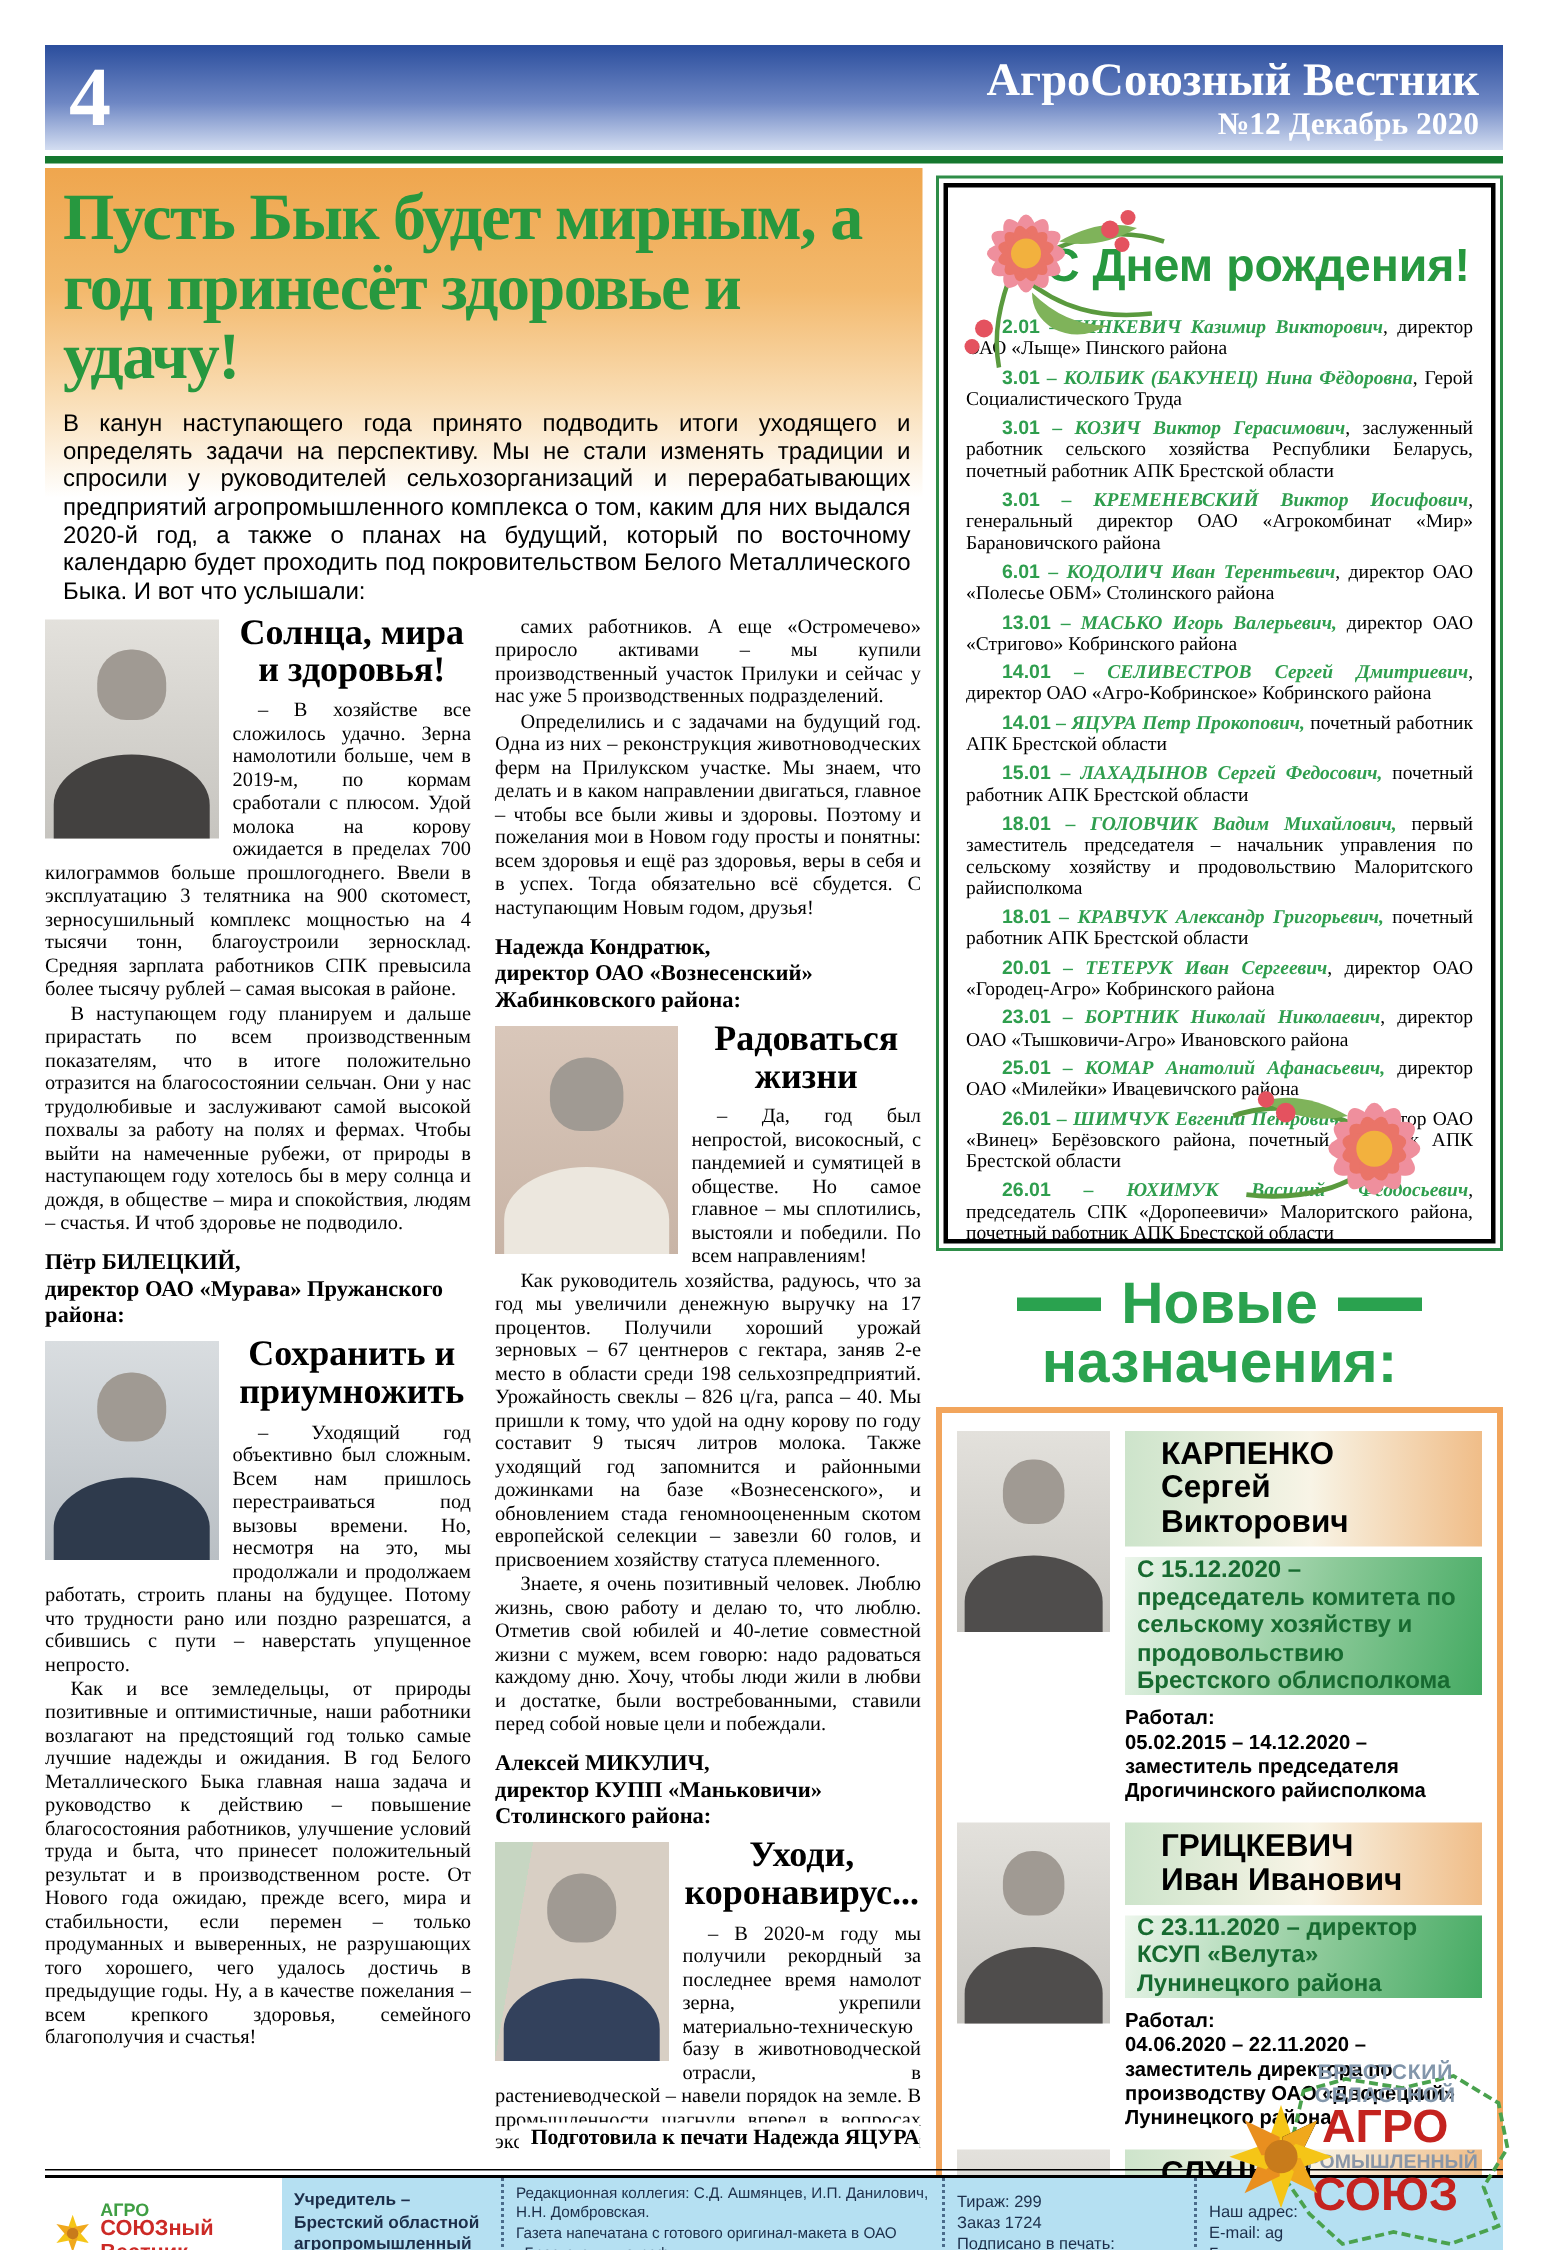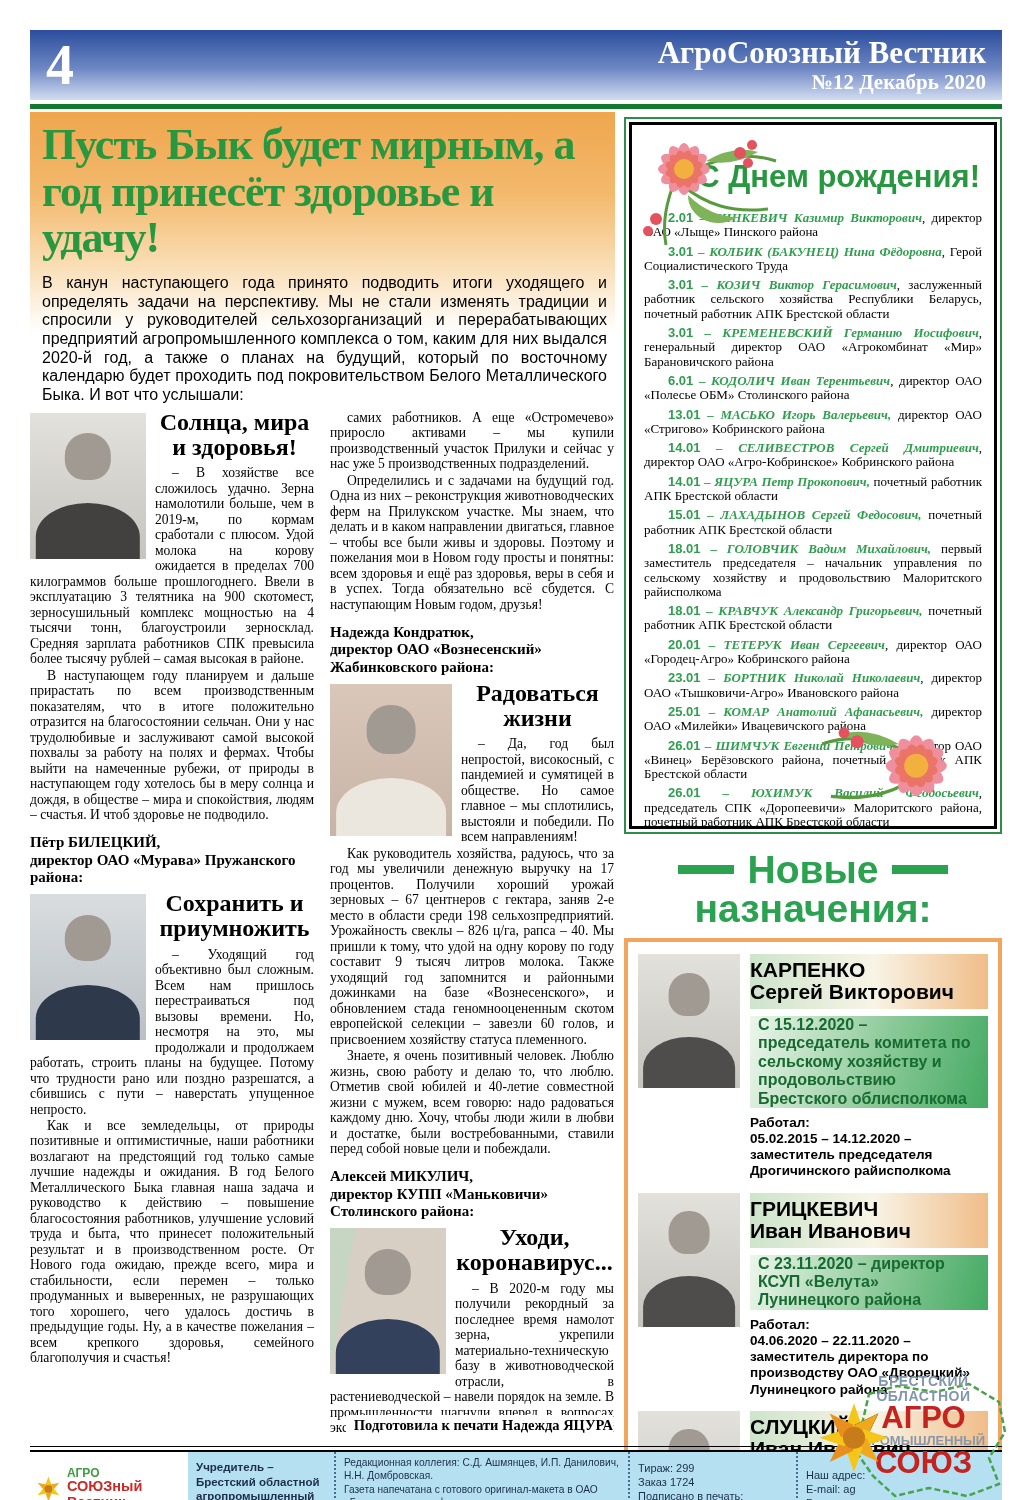--- a/index.html
+++ b/index.html
@@ -63,21 +63,21 @@
          font-family:"Liberation Sans",sans-serif;font-weight:bold;font-size:39px;line-height:1.0;}
   .ah-l1{display:flex;align-items:center;justify-content:center;gap:14px;}
   .hbar{width:56px;height:9px;background:#2aa24f;}
   .app-box{border:4px solid #f2a55c;padding:12px 10px;display:flex;flex-direction:column;gap:13px;
          background:#fff;}
   .app{display:flex;gap:10px;}
   .app-photo{float:none;width:102px;height:134px;flex:none;margin:0;}
   .app-info{flex:1;min-width:0;}
   .app-name{background:linear-gradient(90deg,#cde4cb 0%,#f8f4e6 52%,#f0bd88 100%);
          font-family:"Liberation Sans",sans-serif;font-weight:bold;font-size:21px;line-height:1.07;
-         padding:5px 0;}
+         padding:5px 24px;}
   .app-post{margin-top:7px;background:linear-gradient(105deg,#edf6ec 0%,#8bc998 55%,#44aa62 100%);
          color:#176a30;font-family:"Liberation Sans",sans-serif;font-weight:bold;font-size:16px;
          line-height:1.15;padding:0 8px;}
   .app-hist{margin-top:7px;font-family:"Liberation Sans",sans-serif;font-weight:bold;
          font-size:13.5px;line-height:1.2;}
   .blk{display:block;}
 
   
   .union{position:absolute;right:16px;top:1374px;width:185px;z-index:6;text-align:center;
          font-family:"Liberation Sans",sans-serif;line-height:1;}
@@ -233,21 +233,21 @@
         <div class="bday-title">С Днем рождения!</div>
 
         <div>
 
             <p class="bd-entry"><span class="bd-date">2.01</span> <span class="bd-name">– ЛИНКЕВИЧ Казимир Викторович</span><span>, директор ОАО «Лыще» Пинского района</span></p>
 
             <p class="bd-entry"><span class="bd-date">3.01</span> <span class="bd-name">– КОЛБИК (БАКУНЕЦ) Нина Фёдоровна</span><span>, Герой Социалистического Труда</span></p>
 
             <p class="bd-entry"><span class="bd-date">3.01</span> <span class="bd-name">– КОЗИЧ Виктор Герасимович</span><span>, заслуженный работник сельского хозяйства Республики Беларусь, почетный работник АПК Брестской области</span></p>
 
-            <p class="bd-entry"><span class="bd-date">3.01</span> <span class="bd-name">– КРЕМЕНЕВСКИЙ Германию Иосифович</span><span>, генеральный директор ОАО «Агрокомбинат «Мир» Барановичского района</span></p>
+            <p class="bd-entry"><span class="bd-date">3.01</span> <span class="bd-name">– КРЕМЕНЕВСКИЙ Виктор Иосифович</span><span>, генеральный директор ОАО «Агрокомбинат «Мир» Барановичского района</span></p>
 
             <p class="bd-entry"><span class="bd-date">6.01</span> <span class="bd-name">– КОДОЛИЧ Иван Терентьевич</span><span>, директор ОАО «Полесье ОБМ» Столинского района</span></p>
 
             <p class="bd-entry"><span class="bd-date">13.01</span> <span class="bd-name">– МАСЬКО Игорь Валерьевич,</span><span> директор ОАО «Стригово» Кобринского района</span></p>
 
             <p class="bd-entry"><span class="bd-date">14.01</span> <span class="bd-name">– СЕЛИВЕСТРОВ Сергей Дмитриевич</span><span>, директор ОАО «Агро-Кобринское» Кобринского района</span></p>
 
             <p class="bd-entry"><span class="bd-date">14.01</span> <span class="bd-name">– ЯЦУРА Петр Прокопович,</span><span> почетный работник АПК Брестской области</span></p>
 
             <p class="bd-entry"><span class="bd-date">15.01</span> <span class="bd-name">– ЛАХАДЫНОВ Сергей Федосович,</span><span> почетный работник АПК Брестской области</span></p>

